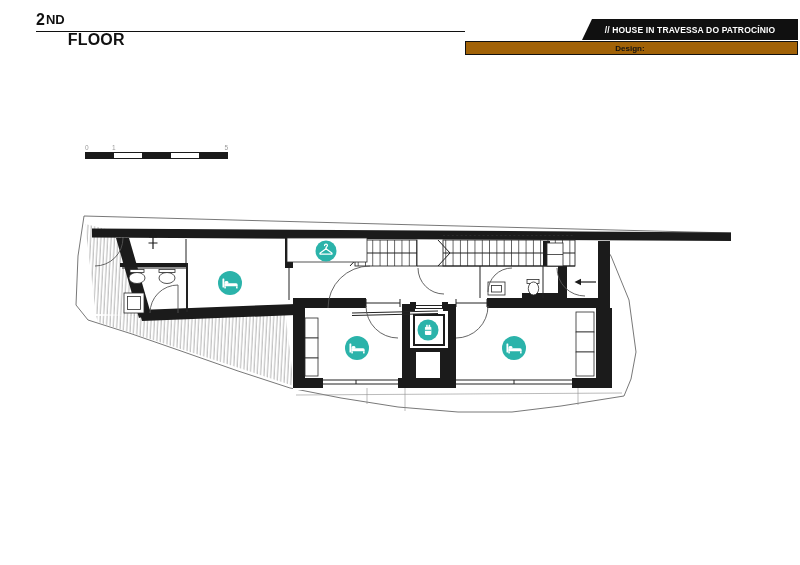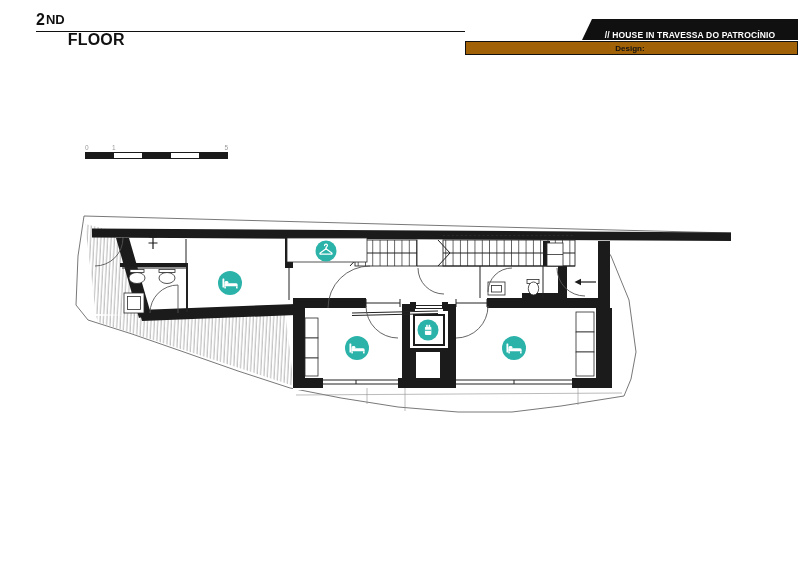--- a/index.html
+++ b/index.html
@@ -5,21 +5,21 @@
   html,body{margin:0;padding:0;background:#fff;}
   body{width:800px;height:565px;position:relative;overflow:hidden;
        font-family:"Liberation Sans",sans-serif;color:#111;}
   
   .floor-title{position:absolute;left:36px;top:12px;display:flex;align-items:flex-start;line-height:1;}
   .floor-num{font-size:16px;font-weight:bold;}
   .floor-ord{font-size:13px;font-weight:bold;margin:1px 3px 0 1px;}
   .floor-word{font-size:16px;font-weight:bold;letter-spacing:.2px;margin-top:20px;}
   .title-rule{position:absolute;left:36px;top:31px;width:429px;height:0;border-top:1.8px solid #101010;}
   .proj-bar{position:absolute;left:582px;top:19px;width:216px;height:21px;background:#101010;color:#fff;
-            display:flex;align-items:flex-end;justify-content:center;font-size:8.5px;font-weight:bold;
+            display:flex;align-items:center;justify-content:center;font-size:8.5px;font-weight:bold;
             letter-spacing:.15px;white-space:nowrap;clip-path:polygon(10px 0,100% 0,100% 100%,0 100%);}
   .design-box{position:absolute;left:465px;top:41px;width:331px;height:12px;border:1px solid #101010;
               background:#a16207;display:flex;align-items:center;justify-content:center;font-size:8px;
               white-space:nowrap;}
   .design-box .lbl{font-weight:bold;margin-right:3px;}
   
   .scalebar{position:absolute;left:85px;top:144px;width:143px;font-size:6.5px;color:#9a9a9a;}
   .scalebar .ticks{position:relative;height:8px;}
   .scalebar .t0{position:absolute;left:0;}
   .scalebar .t1{position:absolute;left:27px;}

